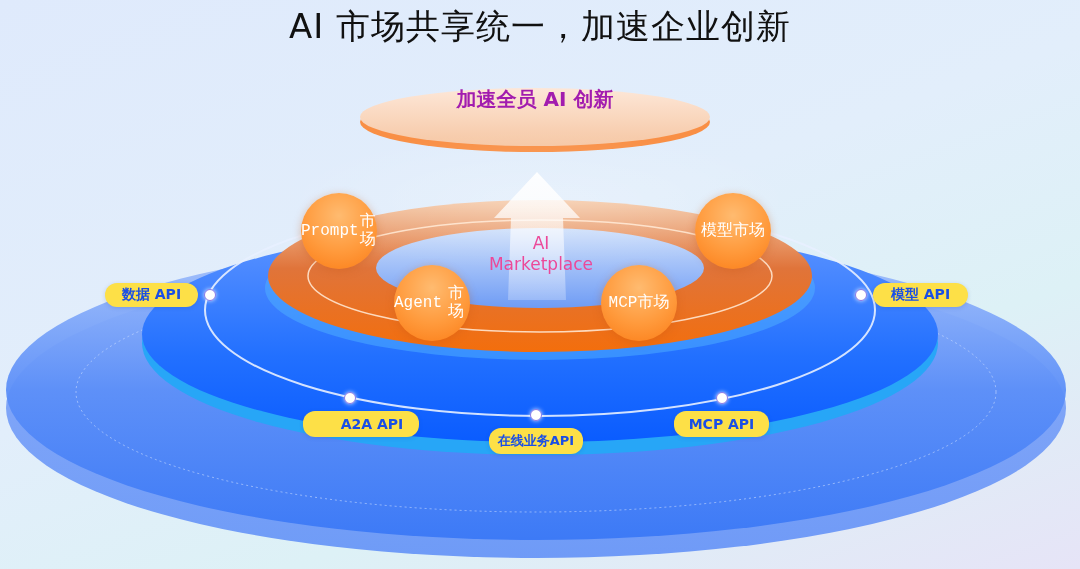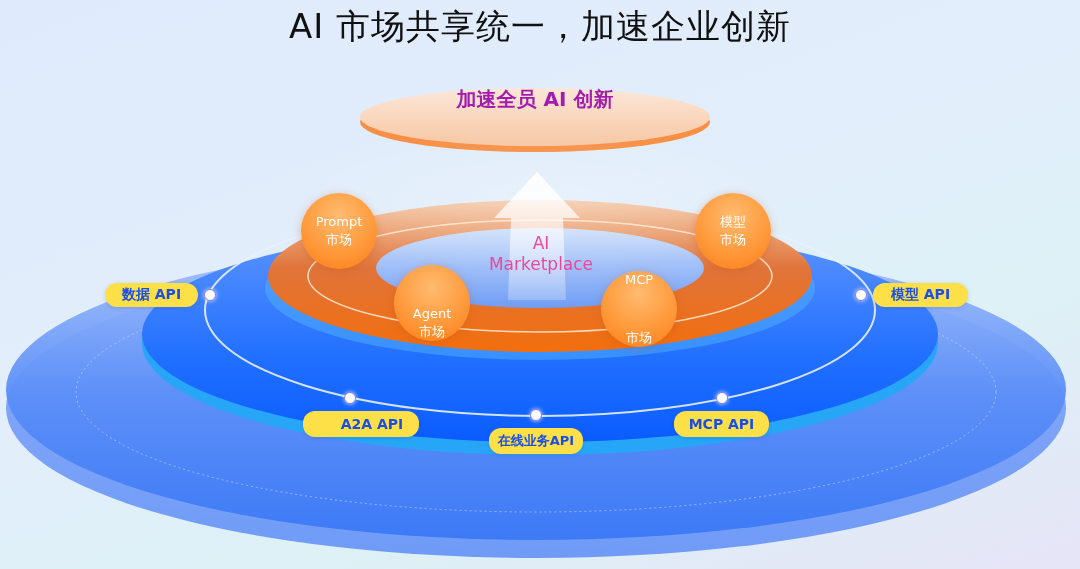--- a/index.html
+++ b/index.html
@@ -19,22 +19,22 @@
     font-size: 20px; font-weight: bold; color: #a21caf;
   }
   .center-label {
     position: absolute; left: 456px; top: 233px; width: 170px; text-align: center;
     font-size: 17px; font-weight: normal; color: #ec4899; line-height: 21px;
   }
   .bubble {
     position: absolute; width: 76px; height: 76px; border-radius: 50%;
     background: radial-gradient(circle at 50% 30%, #ffbb70 0%, #ff9a3c 55%, #fb7c16 100%);
     box-shadow: 0 2px 8px rgba(200, 90, 20, 0.35);
-    display: flex; flex-direction: column; align-items: center; justify-content: center;
-    color: #fff; font-size: 13px; line-height: 18px; text-align: center;
+    display: flex; flex-direction: row; align-items: center; justify-content: center;
+    color: #fff; font-size: 16px; line-height: 18px; text-align: center; font-family: Liberation Mono, monospace;
   }
   .pill {
     position: absolute; height: 24px; border-radius: 12px; background: #fde047;
     color: #1a4ee6; font-weight: bold; font-size: 14px;
     display: flex; align-items: center; justify-content: center;
     box-shadow: 0 1px 4px rgba(30, 60, 160, 0.18);
     white-space: nowrap;
     text-align: right;
   }
   .dot {
@@ -134,21 +134,21 @@
     <span>市场</span>
   </div>
   <div class="bubble" style="left:695px; top:193px;">
     <span>模型</span>
     <span>市场</span>
   </div>
   <div class="bubble" style="left:394px; top:265px;justify-content:flex-end;">
     <span>Agent</span>
     <span>市场</span>
   </div>
-  <div class="bubble" style="left:601px; top:271px;justify-content:space-between;">
+  <div class="bubble" style="left:601px; top:265px;">
     <span>MCP</span>
     <span>市场</span>
   </div>
 
   <div class="dot" style="left:204px; top:289px;"></div>
   <div class="pill" style="left:105px; top:283px; width:93px;">数据 API</div>
 
   <div class="dot" style="left:855px; top:289px;"></div>
   <div class="pill" style="left:873px; top:283px; width:95px;">模型 API</div>
 

